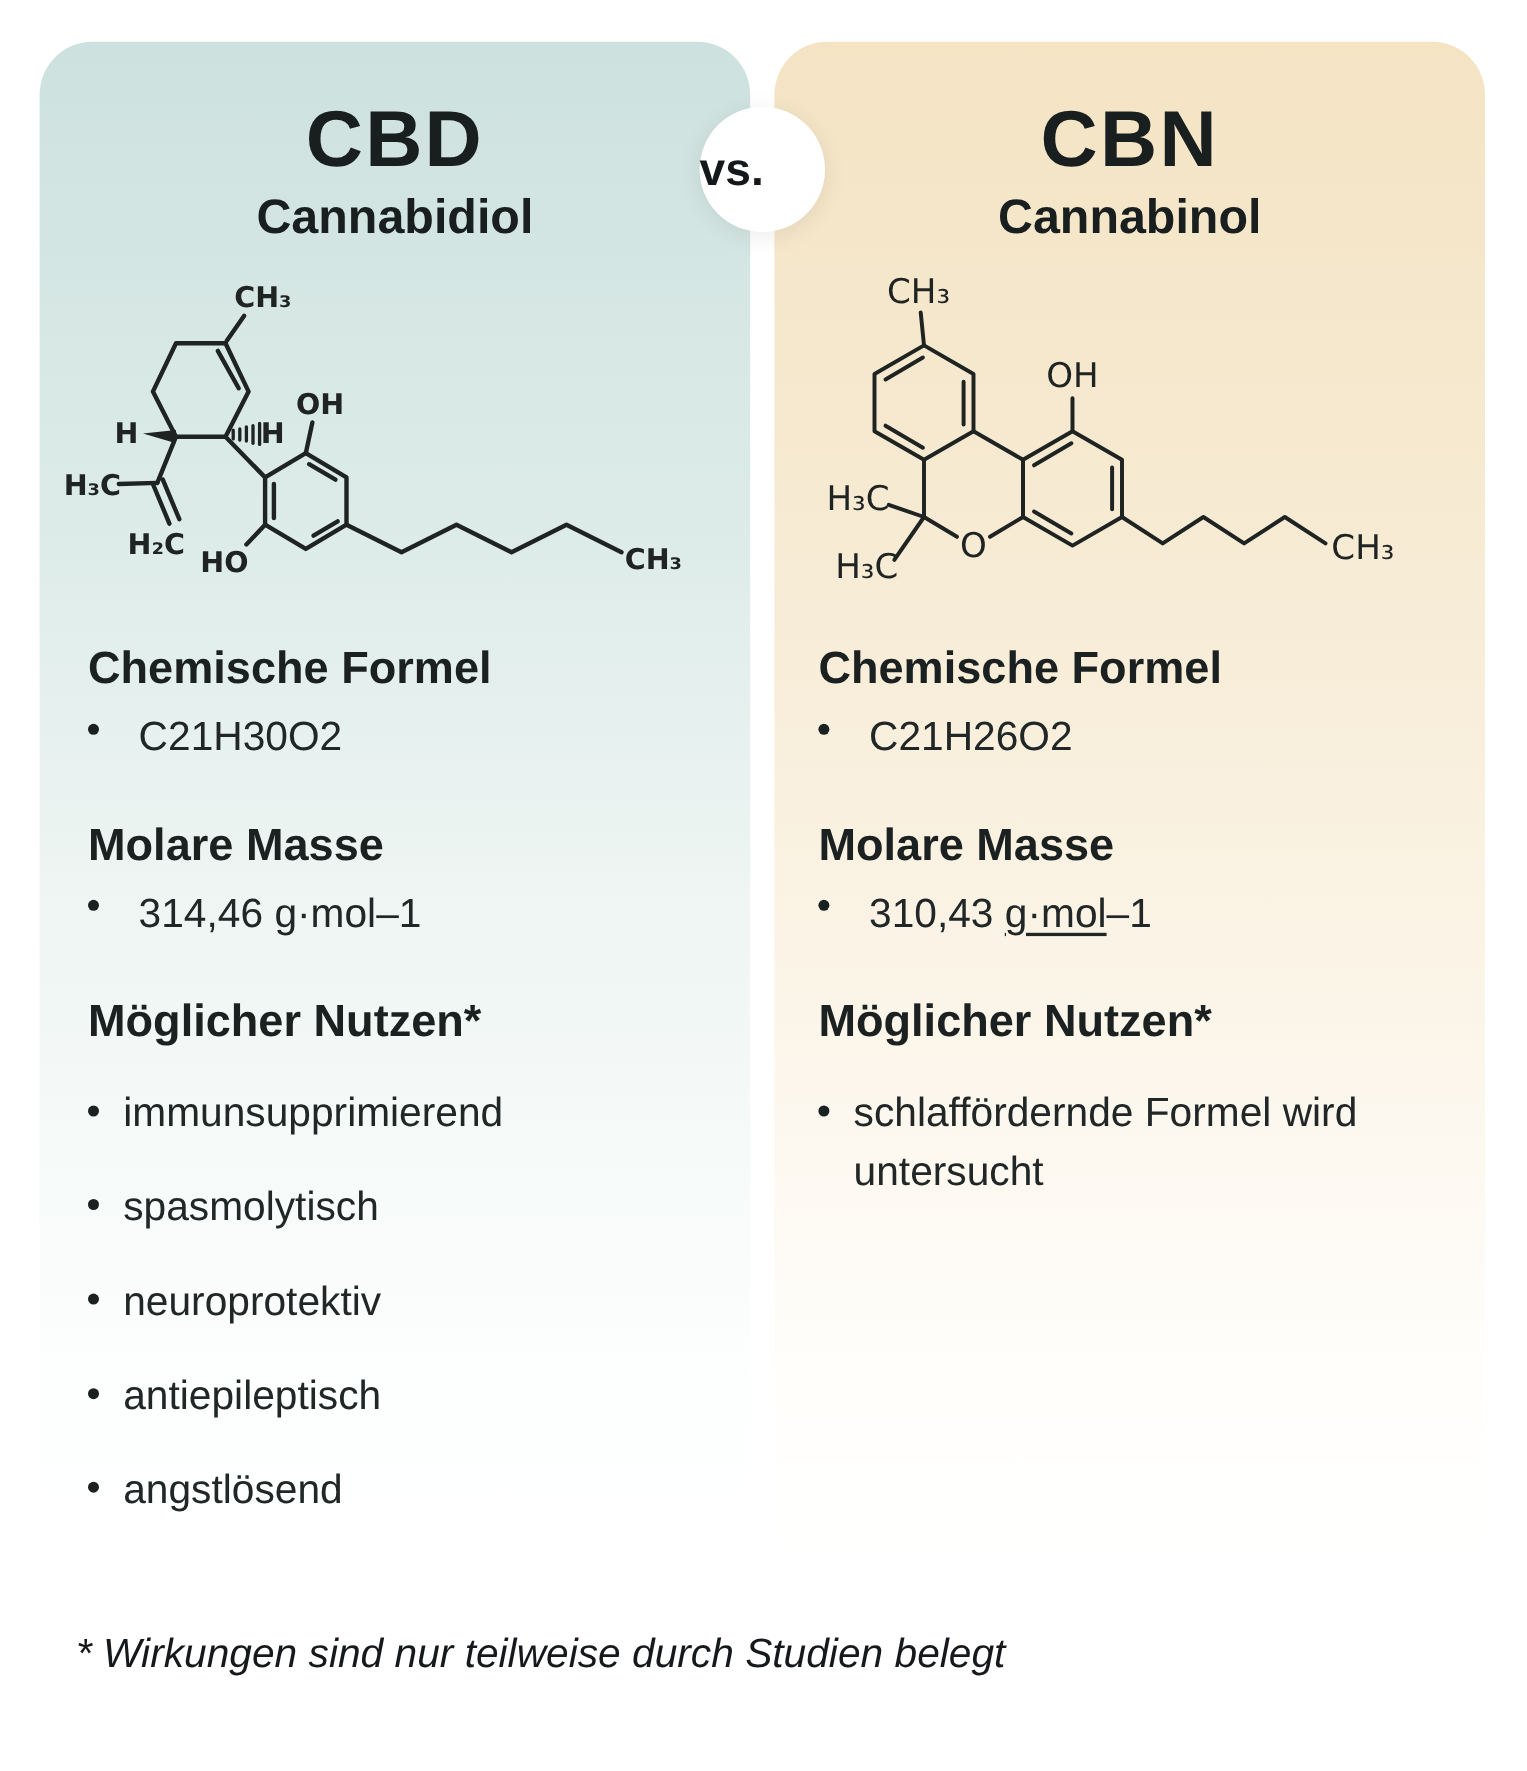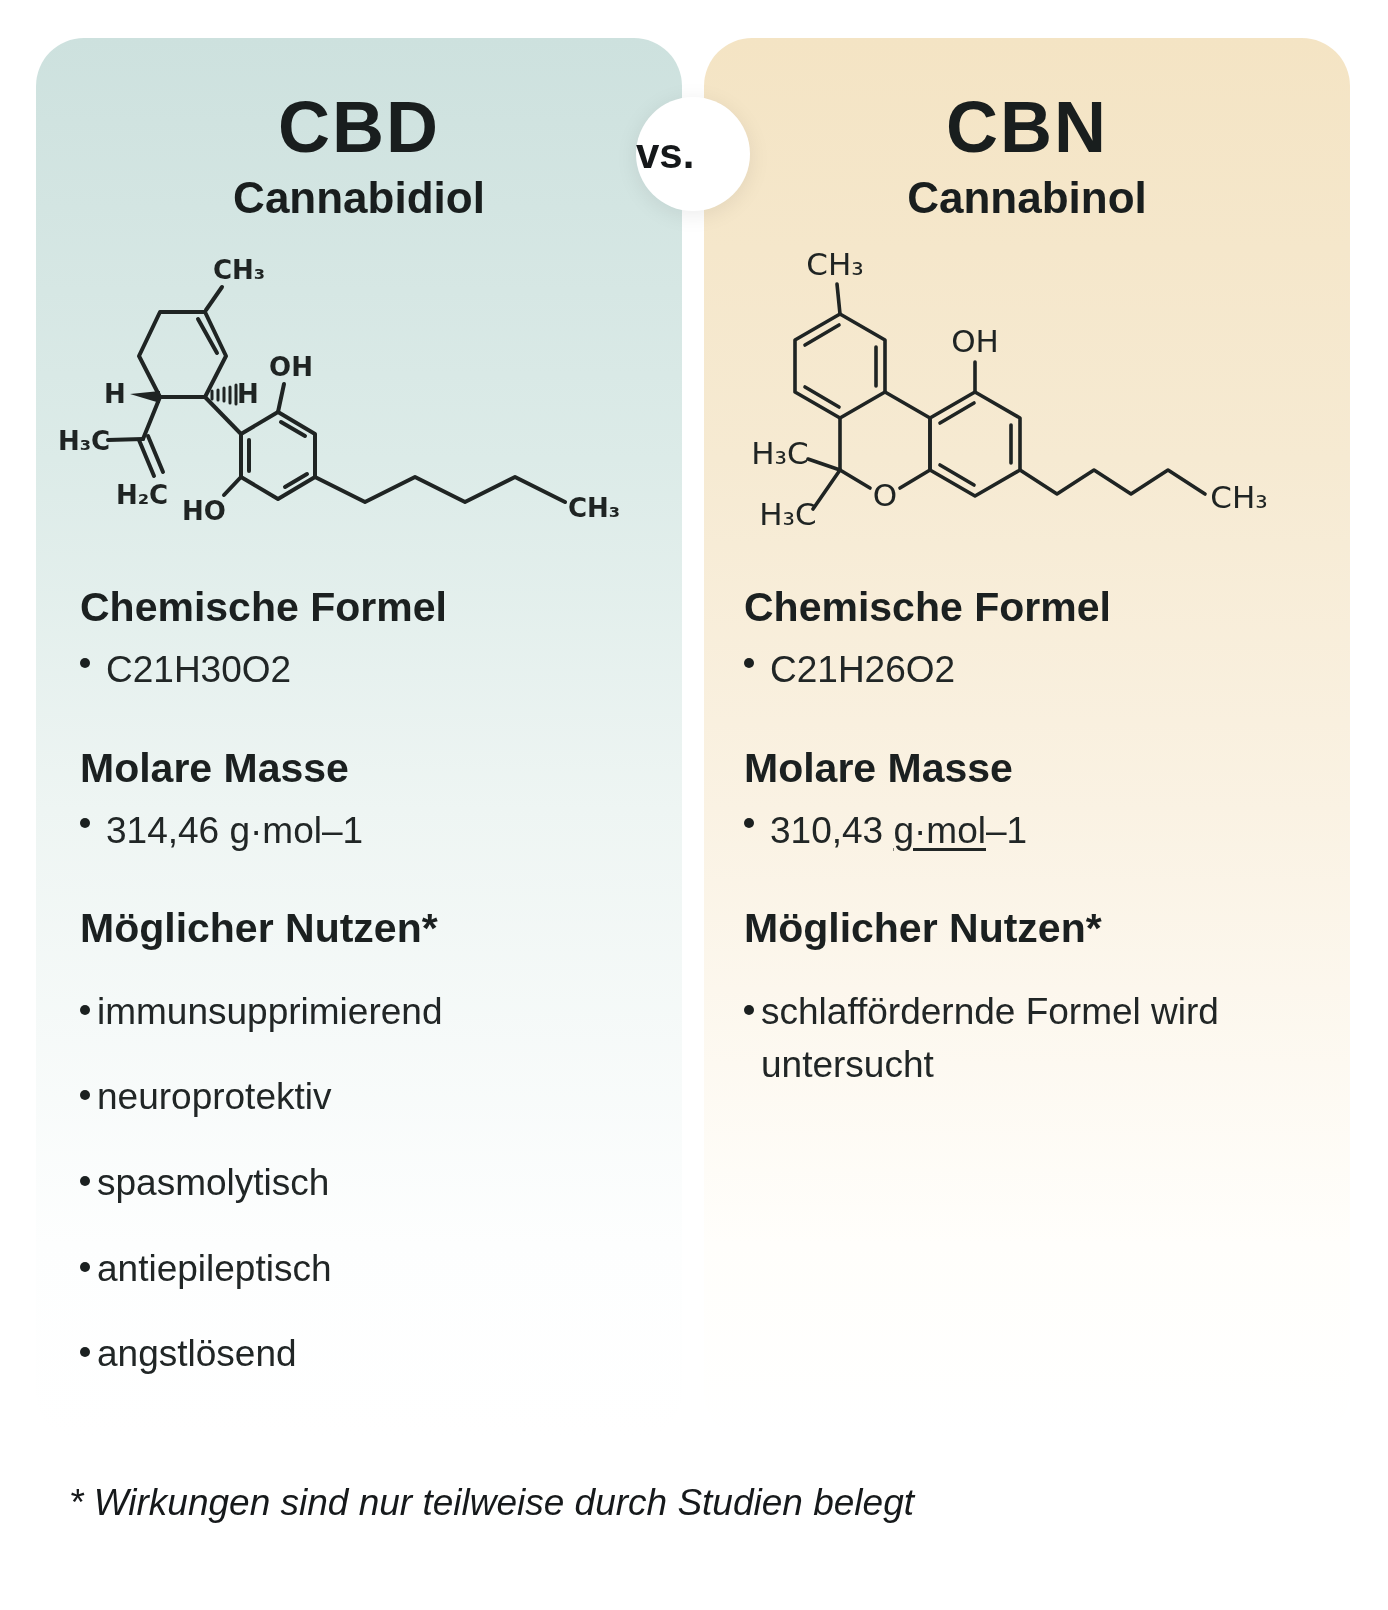--- a/index.html
+++ b/index.html
@@ -19,25 +19,25 @@
   .struct-stroke{stroke:#1f2423;fill:none;stroke-linecap:round;stroke-linejoin:round;}
   .cbd-stroke{stroke-width:4px;}
   .cbn-stroke{stroke-width:3.6px;}
   .atom{font-family:"DejaVu Sans",sans-serif;fill:#1f2423;text-anchor:middle;}
   .atom-cbd{font-size:26px;font-weight:bold;}
   .atom-cbn{font-size:31px;font-weight:normal;}
   .content{position:absolute;top:545px;left:44px;right:26px;}
   .panel-right .content{left:40px;}
   .section-h{margin:0;font-size:41px;font-weight:700;color:#1b2020;line-height:1.18;}
   .section-h.spaced{margin-top:50px;}
-  .fact{display:flex;align-items:center;gap:16px;margin-top:16px;font-size:37px;line-height:1.25;}
+  .fact{display:flex;align-items:center;gap:36px;margin-top:16px;font-size:37px;line-height:1.25;}
   .dot{flex:0 0 auto;width:10px;height:10px;border-radius:50%;background:#1b2020;position:relative;top:-9px;align-self:flex-end;margin-bottom:18px;}
   .fact .dot{margin-bottom:0;top:-8px;align-self:center;}
   .benefits{list-style:none;margin:6px 0 0 0;padding:0;}
-  .benefits li{display:flex;align-items:flex-start;gap:7px;margin-top:32px;font-size:37px;line-height:1.45;}
+  .benefits li{display:flex;align-items:flex-start;gap:22px;margin-top:32px;font-size:37px;line-height:1.45;}
   .benefits .dot{align-self:flex-start;top:20px;}
   .benefit-text{max-width:500px;}
   .underlined{text-decoration:underline;text-underline-offset:5px;text-decoration-thickness:2.5px;}
   .footer-note{position:absolute;left:46px;top:1482px;font-size:37px;font-style:italic;color:#16191b;margin-left:23px;}
 </style>
 </head>
 <body>
 
 <div class="canvas">
 
@@ -105,25 +105,25 @@
       </div>
 
       <h3 class="section-h spaced">Möglicher Nutzen*</h3>
       <ul class="benefits">
         <li>
             <span class="dot"></span>
             <span class="benefit-text">immunsupprimierend</span>
           </li>
         <li>
             <span class="dot"></span>
+            <span class="benefit-text">spasmolytisch</span>
+          </li>
+        <li>
+            <span class="dot"></span>
             <span class="benefit-text">neuroprotektiv</span>
-          </li>
-        <li>
-            <span class="dot"></span>
-            <span class="benefit-text">spasmolytisch</span>
           </li>
         <li>
             <span class="dot"></span>
             <span class="benefit-text">antiepileptisch</span>
           </li>
         <li>
             <span class="dot"></span>
             <span class="benefit-text">angstlösend</span>
           </li>
       </ul>

